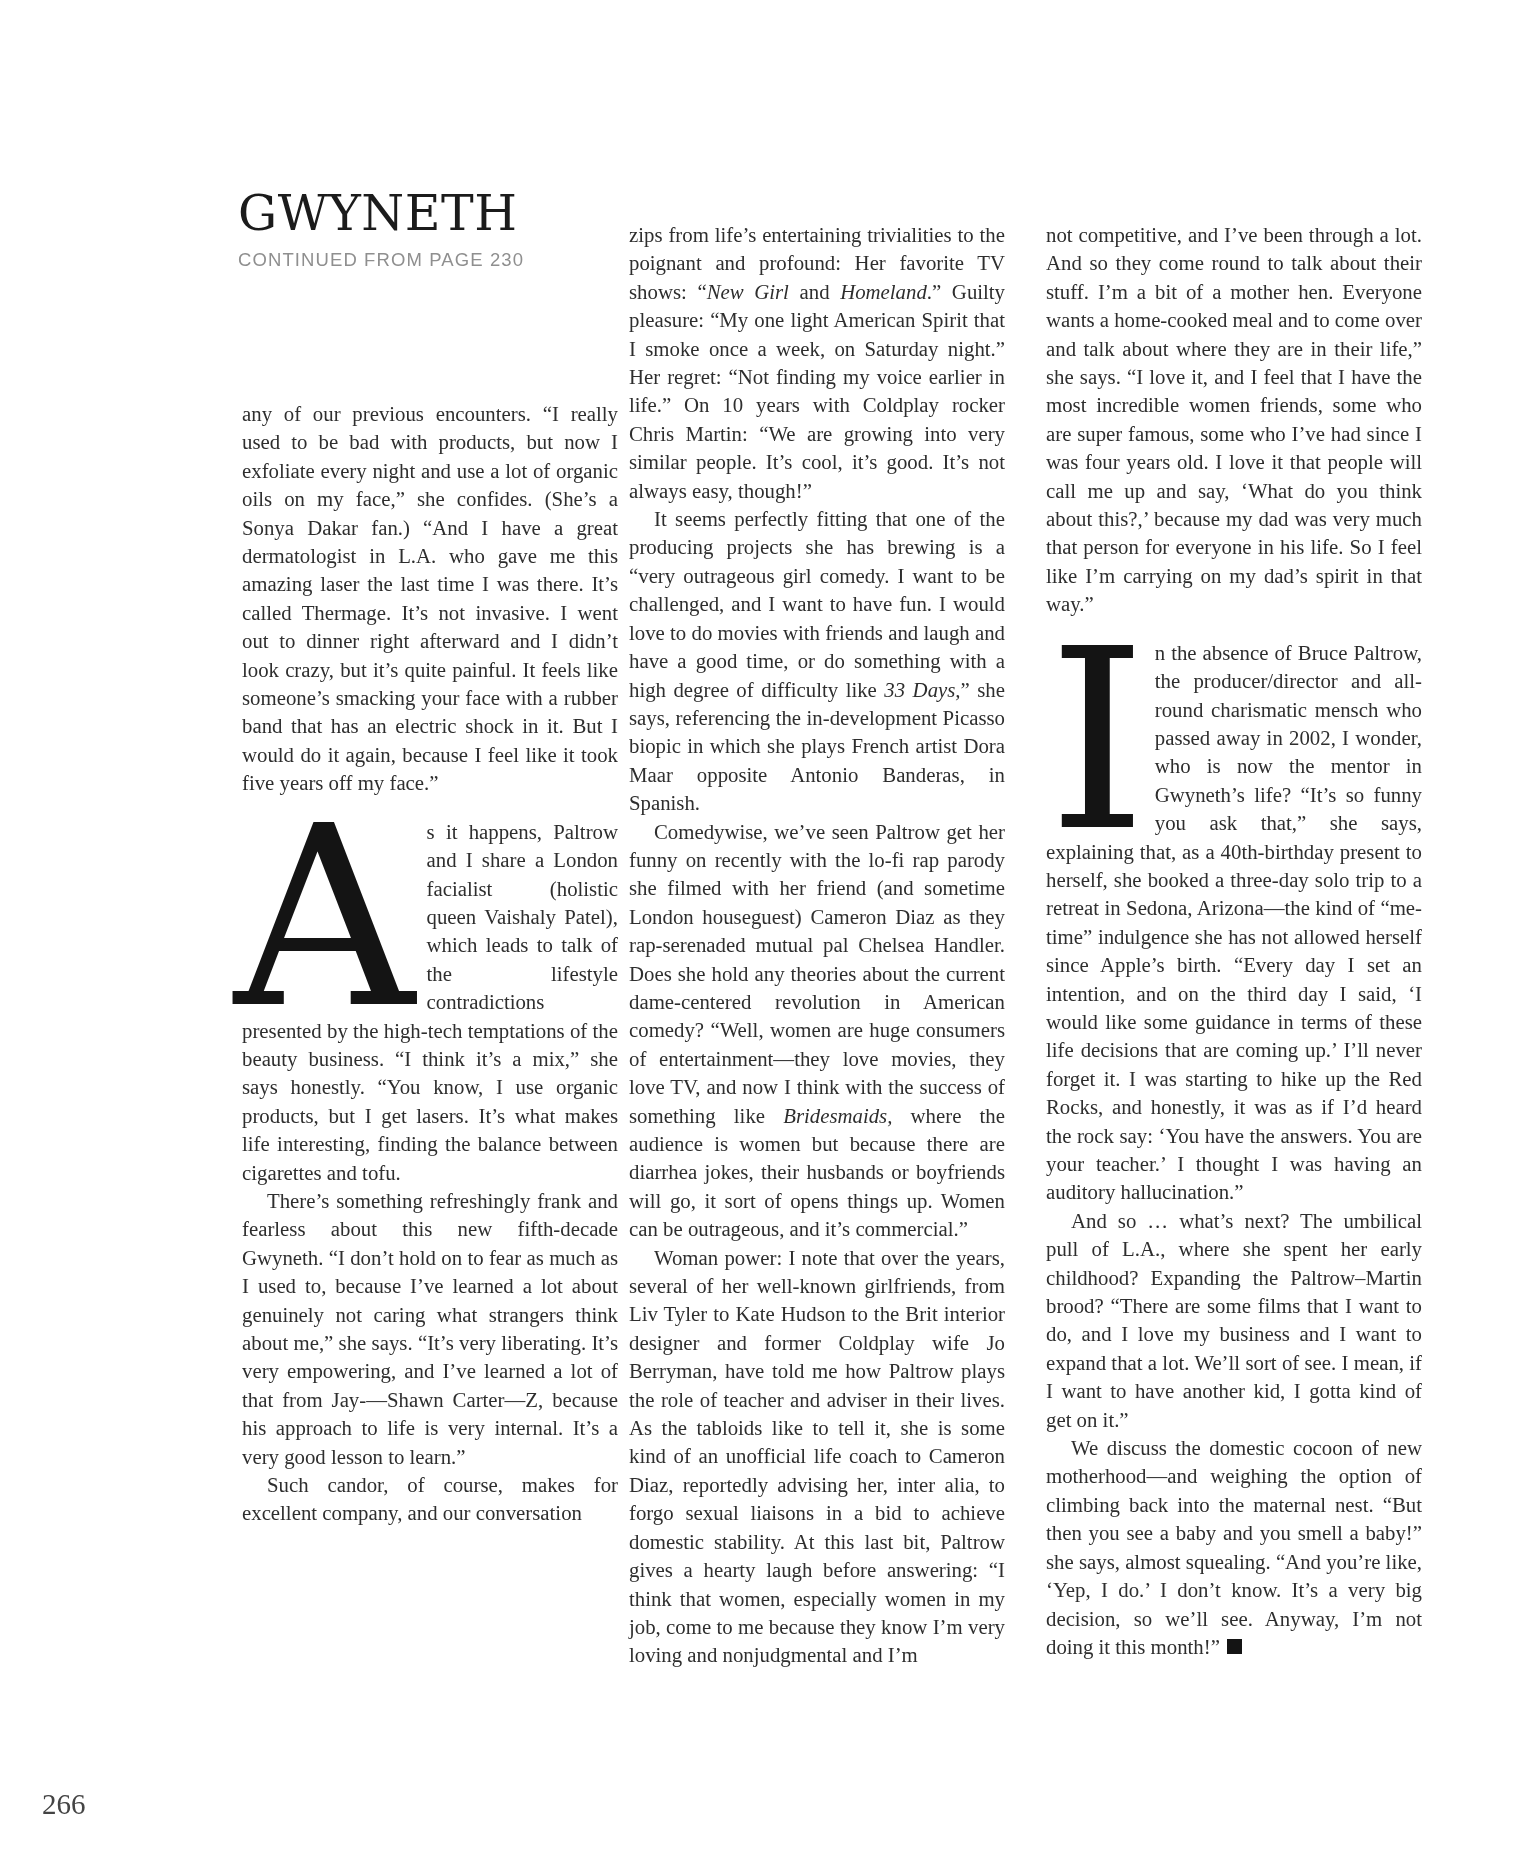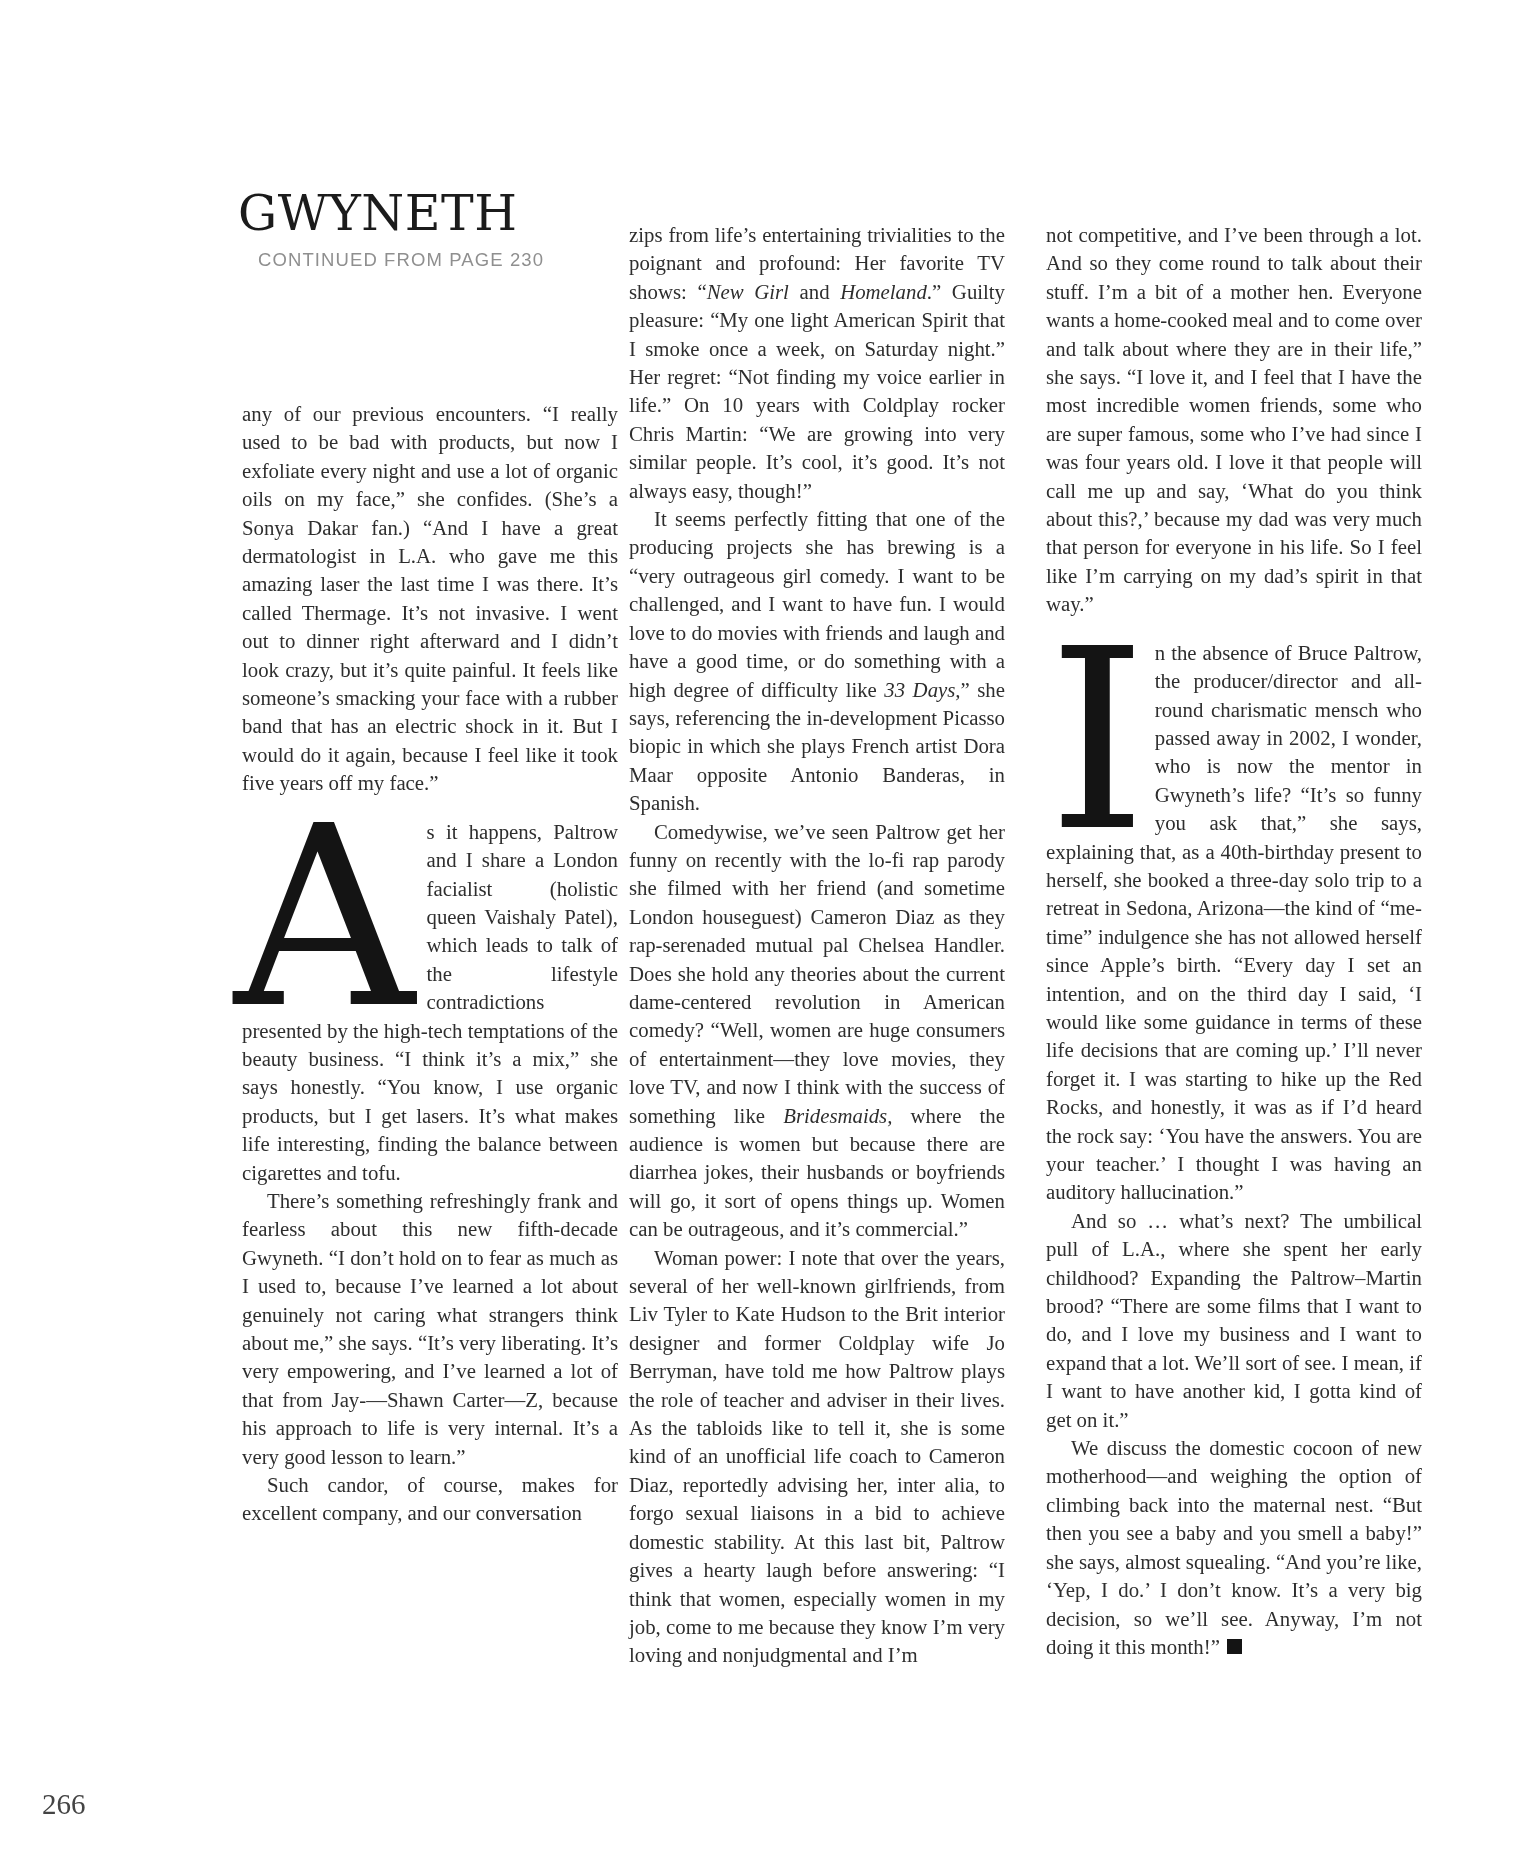--- a/index.html
+++ b/index.html
@@ -19,21 +19,20 @@
     color: #1b1b1b;
     white-space: nowrap;
   }
   .continued {
     margin-top: 12px;
     font-family: "Liberation Sans", sans-serif;
     font-size: 18.5px;
     color: #8f8f8f;
     letter-spacing: 1.1px;
     white-space: nowrap;
-    margin-left: 20px;
   }
   .col { position: absolute; width: 376px; top: 221px; }
   #col1 { left: 242px; top: 400px; }
   #col2 { left: 629px; }
   #col3 { left: 1046px; }
   .para {
     margin: 0;
     text-align: justify;
     font-size: 20.8px;
     line-height: 28.4px;

